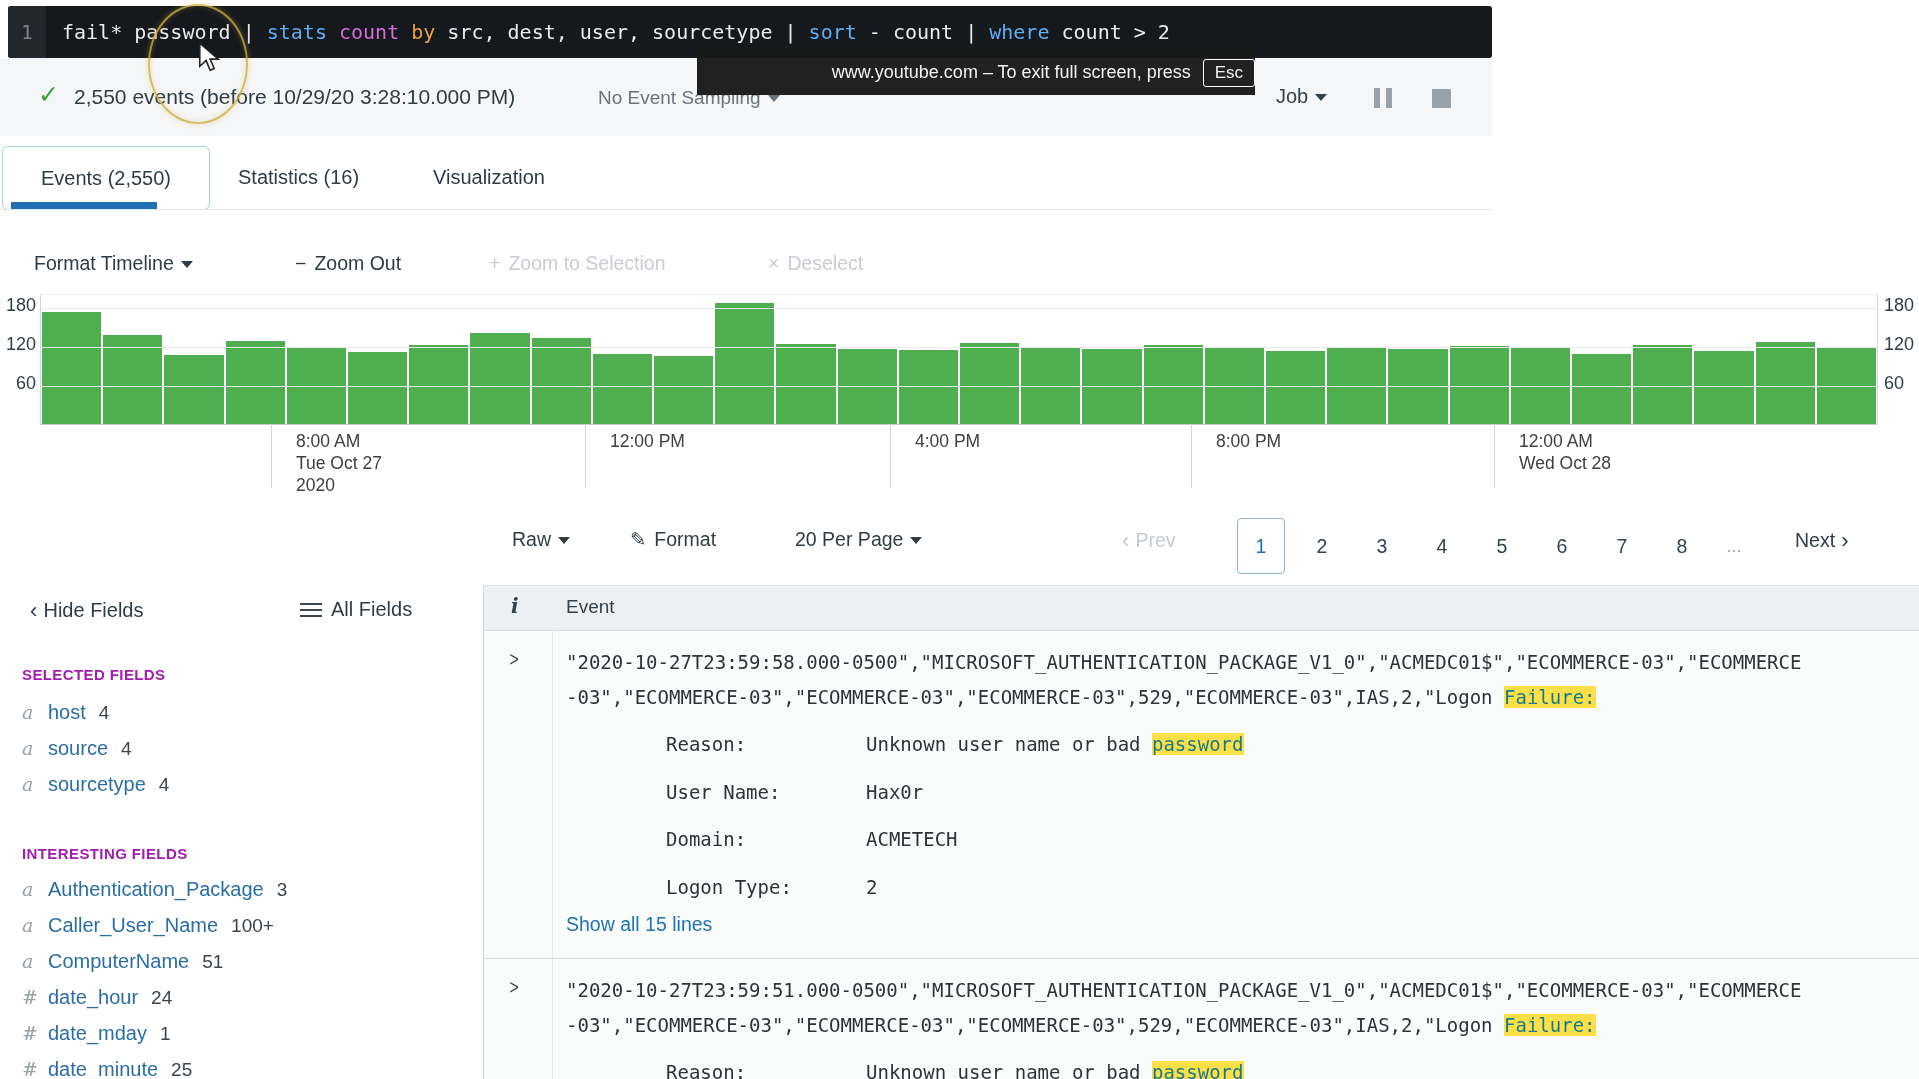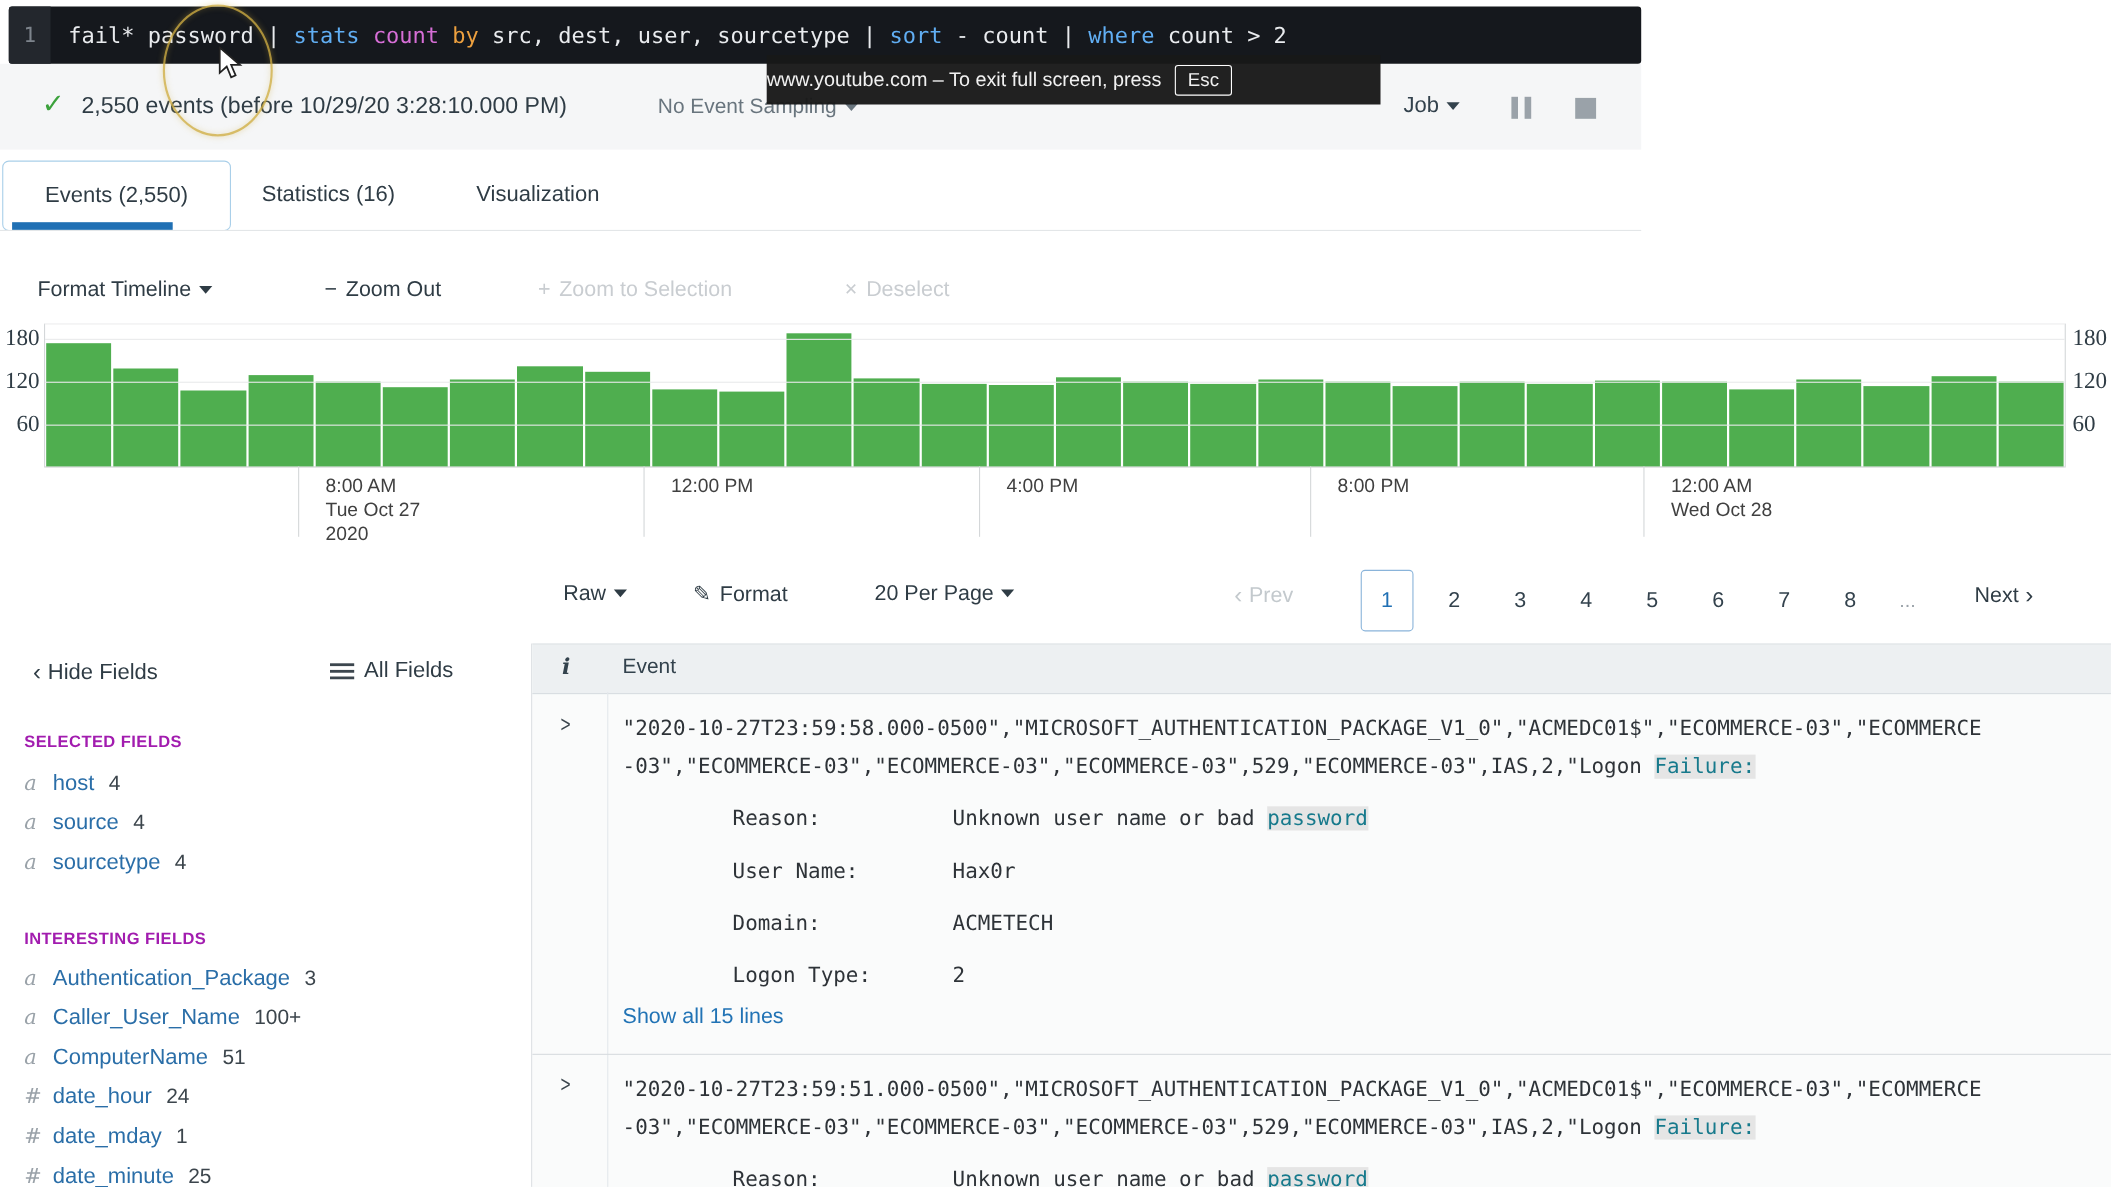--- a/index.html
+++ b/index.html
@@ -11,21 +11,21 @@
   .search-bar{left:8px;top:6px;width:1484px;height:52px;background:#15181d;border-radius:3px;
               display:flex;align-items:stretch;z-index:2;}
   .gutter{width:38px;background:#23272d;color:#7d848c;display:flex;align-items:center;justify-content:center;
           font-family:"DejaVu Sans Mono",monospace;font-size:19px;border-radius:3px 0 0 3px;}
   .query{display:flex;align-items:center;padding-left:16px;font-family:"DejaVu Sans Mono",monospace;
          font-size:20px;white-space:pre;}
   .tok-plain{color:#e9ebee;} .tok-command{color:#61aef3;} .tok-function{color:#d66ed6;} .tok-modifier{color:#eda03f;}
 
   
   .toast{left:697px;top:50px;width:558px;height:45px;background:rgba(24,24,24,0.96);color:#f1f1f1;
-         display:flex;align-items:center;justify-content:flex-start;font-size:18px;z-index:5;}
+         display:flex;align-items:center;justify-content:flex-end;font-size:18px;z-index:5;}
   .esc-key{border:1px solid #ffffff;border-radius:3px;padding:3px 11px;margin-left:12px;font-size:17px;}
 
   
   .status-row{left:0;top:58px;width:1492px;height:78px;background:#f5f6f7;z-index:1;}
   .check{left:38px;top:22px;font-size:25px;color:#3ca23c;}
   .count-text{left:74px;top:27px;font-size:21px;color:#2f3c45;}
   .sampling{left:598px;top:29px;font-size:19px;color:#69757e;}
   .job{left:1276px;top:27px;font-size:20px;color:#33424d;}
   .caret{display:inline-block;width:0;height:0;border-left:6px solid transparent;border-right:6px solid transparent;
          border-top:7px solid currentColor;margin-left:7px;vertical-align:middle;}
@@ -51,21 +51,21 @@
   .tl-dim{color:#c9cdd1;}
   .tl-sign{margin-right:8px;}
 
   
   .plot{left:40px;top:294px;width:1836px;height:130px;border-left:1px solid #d4d7d9;border-right:1px solid #d4d7d9;
         border-top:1px solid #ededee;}
   .gridline{position:absolute;left:0;width:100%;height:1px;background:#e9eaeb;}
   .baseline{position:absolute;left:0;bottom:0;width:100%;height:1px;background:#c9ccce;}
   .bars{position:absolute;left:1px;right:1px;bottom:1px;height:129px;display:flex;align-items:flex-end;gap:2px;}
   .bar{flex:1;background:#4fae4f;}
-  .ylab{position:absolute;width:34px;font-size:21px;color:#2f3c45;font-family:Liberation Serif, serif;}
+  .ylab{position:absolute;width:34px;font-size:18px;color:#2f3c45;}
   .ylab.left{text-align:right;}
   .xtick-line{position:absolute;top:424px;width:1px;height:64px;background:#d4d7d9;}
   .xtick-label{position:absolute;top:430px;font-size:17.5px;line-height:22px;color:#404040;white-space:nowrap;margin-left:15px;}
 
   
   .res-item{top:528px;font-size:19.5px;color:#2f3c45;}
   .pencil{display:inline-block;transform:rotate(0deg);margin-right:8px;}
   .prev{top:528px;left:1122px;color:#c3c9cd;font-size:19.5px;}
   .pages{left:1237px;top:518px;display:flex;align-items:center;}
   .page{width:46px;height:54px;line-height:54px;text-align:center;font-size:19.5px;color:#33424d;margin-right:14px;}
@@ -96,21 +96,21 @@
           font-weight:bold;font-size:20px;color:#33424d;}
   .event-head{position:absolute;left:82px;top:10px;font-size:19px;color:#33424d;}
   .col-divider{position:absolute;left:68px;top:0;bottom:0;width:1px;background:#e4e8eb;}
   .event{position:relative;padding:14px 20px 16px 82px;}
   .event + .event{border-top:1px solid #d8dcdf;}
   .chev{position:absolute;left:24px;top:16px;font-size:21px;color:#3c464e;transform:scaleX(.75);}
   .raw{font-family:"DejaVu Sans Mono",monospace;font-size:19px;line-height:35px;color:#2e3338;white-space:pre;}
   .kv{font-family:"DejaVu Sans Mono",monospace;font-size:19px;line-height:35.5px;color:#2e3338;
       padding-left:100px;white-space:pre;margin-top:12px;}
   .kv .klabel{display:inline-block;width:200px;}
-  .hl{background:#e5e5e5;color:#177a8c;}
+  .hl{background:#fde047;color:#177a8c;}
   .show-link{margin-top:2px;font-size:19.5px;color:#2173b5;line-height:35px;}
 </style>
 </head>
 <body>
 
 <div id="screen">
 
   <div class="abs search-bar">
     <div class="gutter">1</div>
     <div class="query" id="query"><span class="tok-plain">fail* password </span><span class="tok-plain">| </span><span class="tok-command">stats</span><span class="tok-function"> count</span><span class="tok-modifier"> by</span><span class="tok-plain"> src, dest, user, sourcetype </span><span class="tok-plain">| </span><span class="tok-command">sort</span><span class="tok-plain"> - count </span><span class="tok-plain">| </span><span class="tok-command">where</span><span class="tok-plain"> count &gt; 2</span></div>

